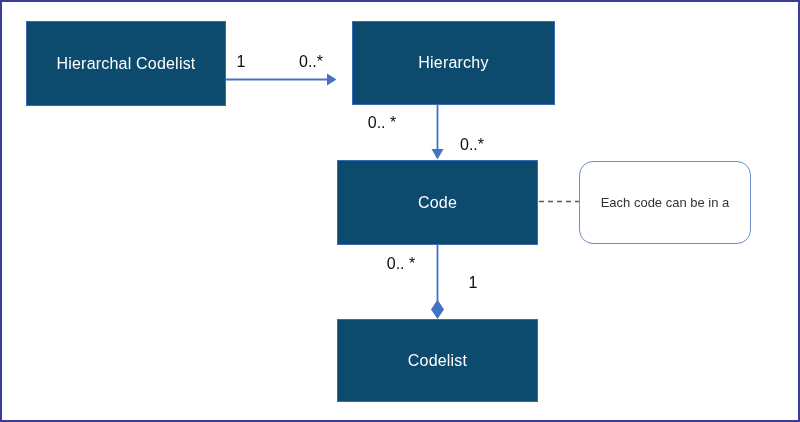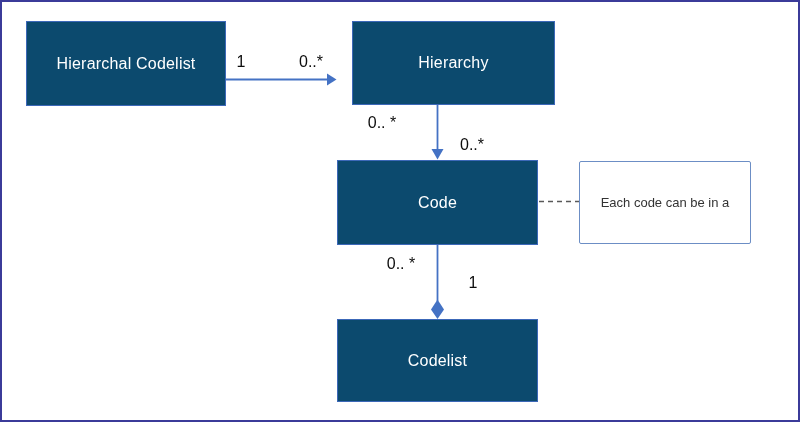--- a/index.html
+++ b/index.html
@@ -55,21 +55,21 @@
   .m-tgt2 { left: 470px; top: 133px; }
   .m-src3 { left: 399px; top: 252px; }
   .m-tgt3 { left: 471px; top: 271px; }
 
   .callout {
     position: absolute;
     left: 577px; top: 159px;
     width: 172px; height: 83px;
     box-sizing: border-box;
     border: 1.5px solid #6C8EC5;
-    border-radius: 2px;
+    border-radius: 14px;
     background: #ffffff;
     display: flex;
     flex-direction: column;
     align-items: center;
     justify-content: center;
     color: #333333;
     font-size: 13px;
     line-height: 18px;
     text-align: center;
   }

